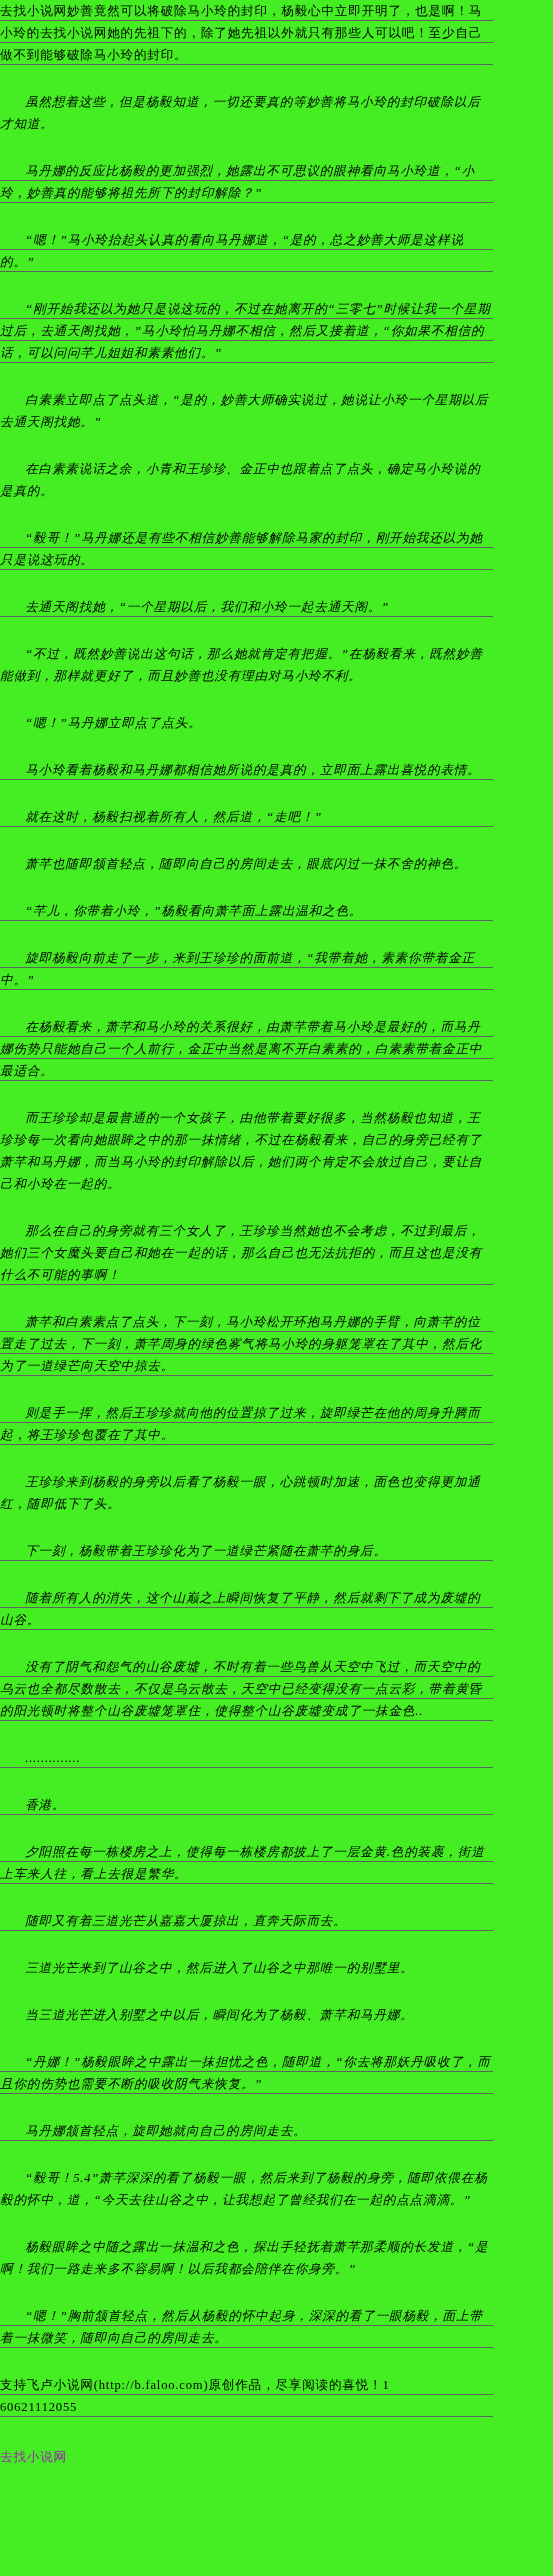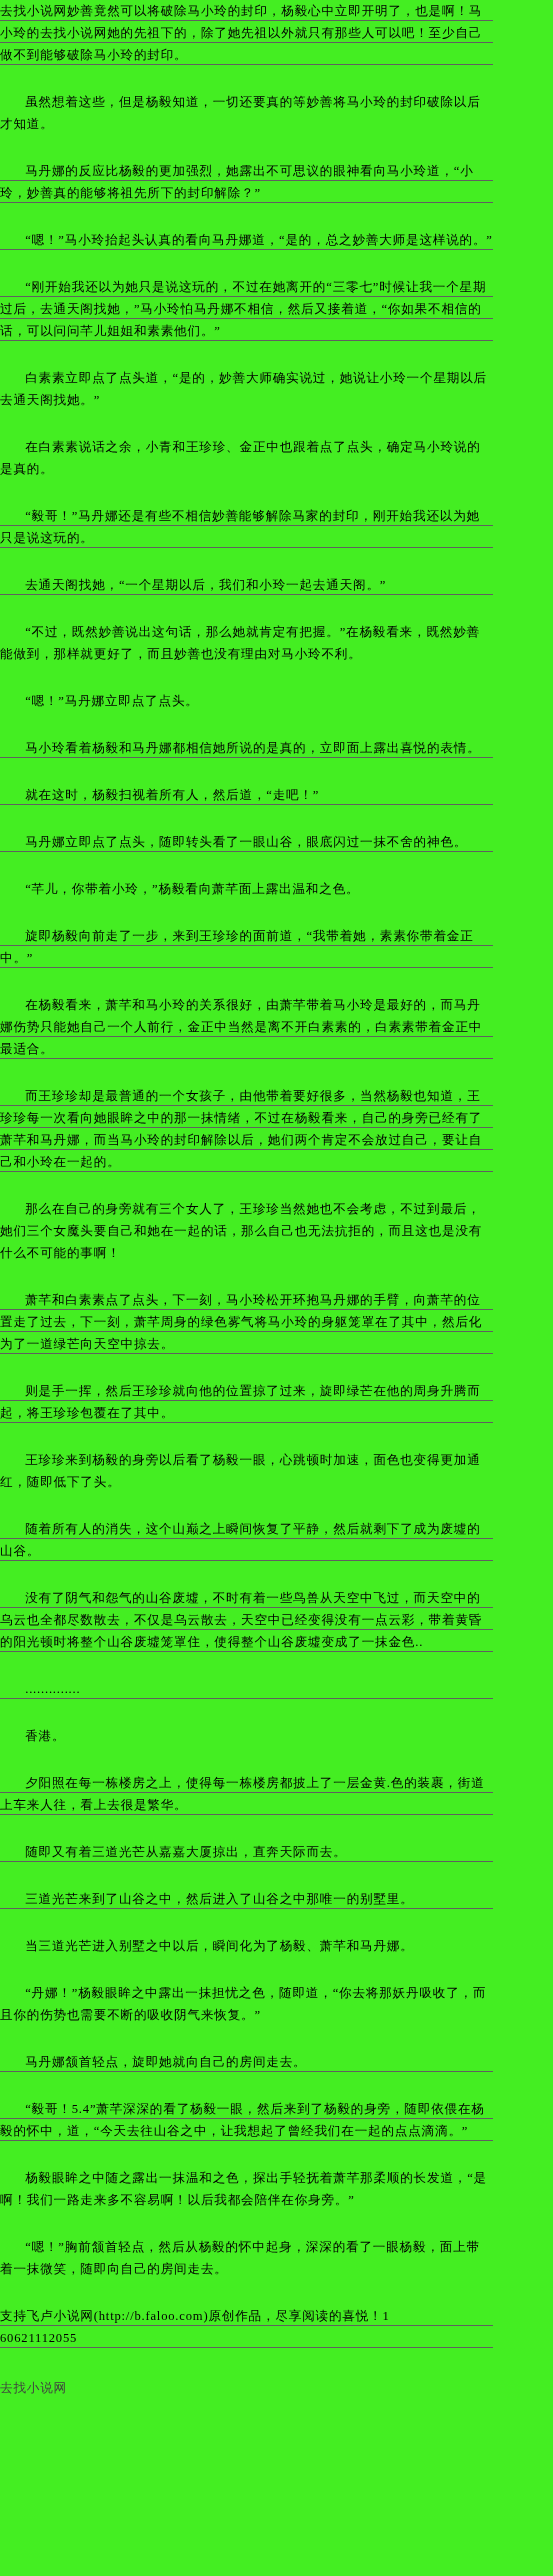--- a/index.html
+++ b/index.html
@@ -29,27 +29,28 @@
       transparent 0px,
       transparent 20.5px,
       #606060 20.5px,
       #606060 21.3px,
       transparent 21.3px,
       transparent 22px
     );
   }
   .para.indent {
     text-indent: 2em;
+    font-style: italic;
   }
   .site-link {
     font-size: 12.6px;
     line-height: 22px;
     letter-spacing: 0.8px;
     margin: 3.2px 0 4.7px 0;
-    color: #404040;
+    color: #a21caf;
     text-decoration: none;
     display: inline-block;
   }
 </style>
 </head>
 <body style="background: rgb(68, 238, 34); color: rgb(0, 0, 0); width: 553px;">
 
 
 
 <div id="novel-content">
@@ -59,29 +60,30 @@
     <p class="para indent">“嗯！”马小玲抬起头认真的看向马丹娜道，“是的，总之妙善大师是这样说的。”</p>
     <p class="para indent">“刚开始我还以为她只是说这玩的，不过在她离开的“三零七”时候让我一个星期过后，去通天阁找她，”马小玲怕马丹娜不相信，然后又接着道，“你如果不相信的话，可以问问芊儿姐姐和素素他们。”</p>
     <p class="para indent">白素素立即点了点头道，“是的，妙善大师确实说过，她说让小玲一个星期以后去通天阁找她。”</p>
     <p class="para indent">在白素素说话之余，小青和王珍珍、金正中也跟着点了点头，确定马小玲说的是真的。</p>
     <p class="para indent">“毅哥！”马丹娜还是有些不相信妙善能够解除马家的封印，刚开始我还以为她只是说这玩的。</p>
     <p class="para indent">去通天阁找她，“一个星期以后，我们和小玲一起去通天阁。”</p>
     <p class="para indent">“不过，既然妙善说出这句话，那么她就肯定有把握。”在杨毅看来，既然妙善能做到，那样就更好了，而且妙善也没有理由对马小玲不利。</p>
     <p class="para indent">“嗯！”马丹娜立即点了点头。</p>
     <p class="para indent">马小玲看着杨毅和马丹娜都相信她所说的是真的，立即面上露出喜悦的表情。</p>
     <p class="para indent">就在这时，杨毅扫视着所有人，然后道，“走吧！”</p>
-    <p class="para indent">马丹娜立即点了点头，随即转头看了一眼山谷，眼底闪过一抹不舍的神色。</p>
+    <p class="para indent">萧芊也随即颔首轻点，随即向自己的房间走去，眼底闪过一抹不舍的神色。</p>
     <p class="para indent">“芊儿，你带着小玲，”杨毅看向萧芊面上露出温和之色。</p>
     <p class="para indent">旋即杨毅向前走了一步，来到王珍珍的面前道，“我带着她，素素你带着金正中。”</p>
     <p class="para indent">在杨毅看来，萧芊和马小玲的关系很好，由萧芊带着马小玲是最好的，而马丹娜伤势只能她自己一个人前行，金正中当然是离不开白素素的，白素素带着金正中最适合。</p>
     <p class="para indent">而王珍珍却是最普通的一个女孩子，由他带着要好很多，当然杨毅也知道，王珍珍每一次看向她眼眸之中的那一抹情绪，不过在杨毅看来，自己的身旁已经有了萧芊和马丹娜，而当马小玲的封印解除以后，她们两个肯定不会放过自己，要让自己和小玲在一起的。</p>
     <p class="para indent">那么在自己的身旁就有三个女人了，王珍珍当然她也不会考虑，不过到最后，她们三个女魔头要自己和她在一起的话，那么自己也无法抗拒的，而且这也是没有什么不可能的事啊！</p>
     <p class="para indent">萧芊和白素素点了点头，下一刻，马小玲松开环抱马丹娜的手臂，向萧芊的位置走了过去，下一刻，萧芊周身的绿色雾气将马小玲的身躯笼罩在了其中，然后化为了一道绿芒向天空中掠去。</p>
     <p class="para indent">则是手一挥，然后王珍珍就向他的位置掠了过来，旋即绿芒在他的周身升腾而起，将王珍珍包覆在了其中。</p>
     <p class="para indent">王珍珍来到杨毅的身旁以后看了杨毅一眼，心跳顿时加速，面色也变得更加通红，随即低下了头。</p>
+    <p class="para indent">下一刻，杨毅带着王珍珍化为了一道绿芒紧随在萧芊的身后。</p>
     <p class="para indent">随着所有人的消失，这个山巅之上瞬间恢复了平静，然后就剩下了成为废墟的山谷。</p>
     <p class="para indent">没有了阴气和怨气的山谷废墟，不时有着一些鸟兽从天空中飞过，而天空中的乌云也全都尽数散去，不仅是乌云散去，天空中已经变得没有一点云彩，带着黄昏的阳光顿时将整个山谷废墟笼罩住，使得整个山谷废墟变成了一抹金色..</p>
     <p class="para indent">..............</p>
     <p class="para indent">香港。</p>
     <p class="para indent">夕阳照在每一栋楼房之上，使得每一栋楼房都披上了一层金黄.色的装裹，街道上车来人往，看上去很是繁华。</p>
     <p class="para indent">随即又有着三道光芒从嘉嘉大厦掠出，直奔天际而去。</p>
     <p class="para indent">三道光芒来到了山谷之中，然后进入了山谷之中那唯一的别墅里。</p>
     <p class="para indent">当三道光芒进入别墅之中以后，瞬间化为了杨毅、萧芊和马丹娜。</p>
     <p class="para indent">“丹娜！”杨毅眼眸之中露出一抹担忧之色，随即道，“你去将那妖丹吸收了，而且你的伤势也需要不断的吸收阴气来恢复。”</p>
     <p class="para indent">马丹娜颔首轻点，旋即她就向自己的房间走去。</p>

